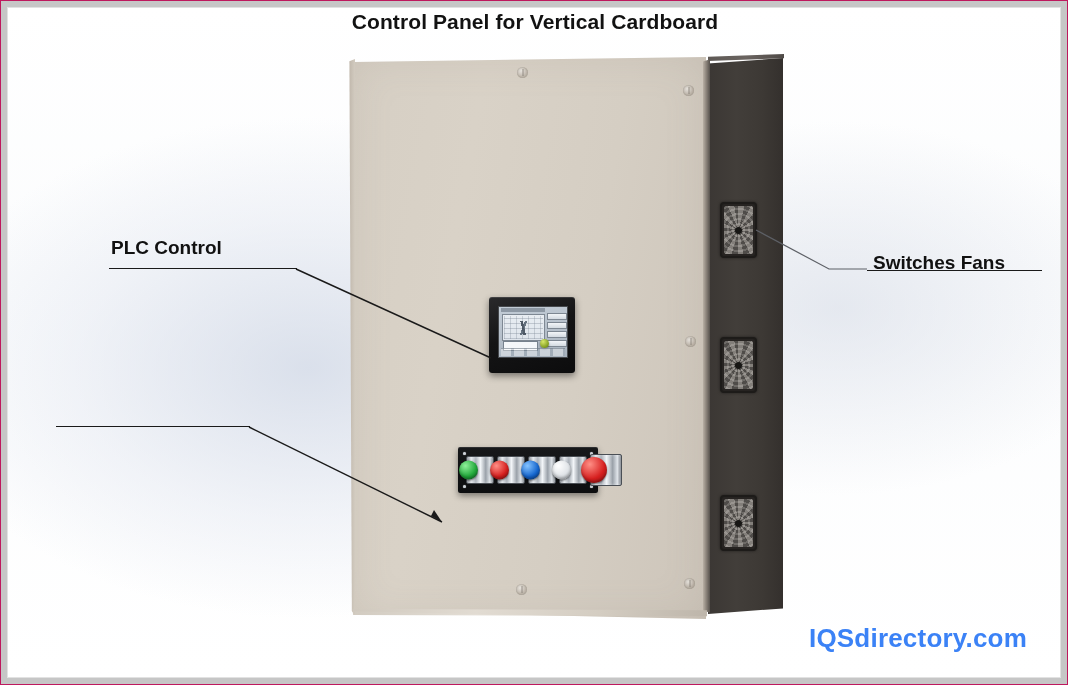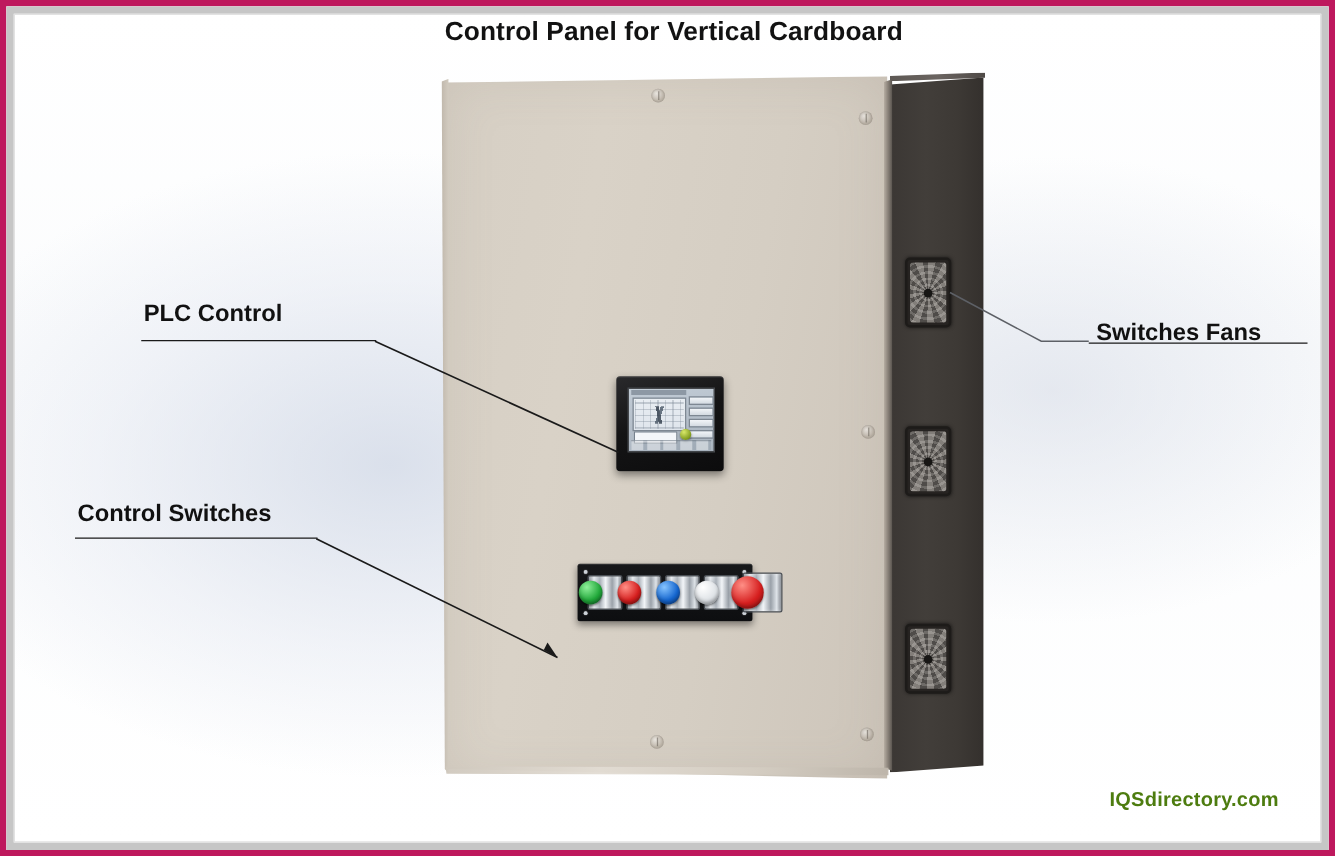--- a/index.html
+++ b/index.html
@@ -6,21 +6,21 @@
   body{
     width:1068px;height:685px;
     font-family:"Liberation Sans", sans-serif;
     background:#ffffff;
     overflow:hidden;
   }
   #stage{
     position:relative;
     width:1068px;height:685px;
     box-sizing:border-box;
-    border:5px solid #be185d;
+    border:1px solid #be185d;
     background:#ffffff;
     overflow:hidden;
   }
   
   .frame-band{
     position:absolute;inset:0;
     box-sizing:border-box;
     border:6px solid #c6c6c6;
     pointer-events:none;
     z-index:60;
@@ -263,21 +263,21 @@
     z-index:44;
   }
   svg.leaders{
     position:absolute;left:0;top:0;width:1068px;height:685px;
     z-index:43;pointer-events:none;
   }
 
   
   .watermark{
     position:absolute;right:40px;bottom:30px;
-    font-size:16px;font-weight:bold;color:#4d7c0f;
+    font-size:26px;font-weight:bold;color:#3b82f6;
     letter-spacing:0.2px;
     z-index:50;
   }
 </style>
 </head>
 <body>
 
 <div id="stage">
 
   <div class="bg"></div>
@@ -376,21 +376,20 @@
 
     <path d="M 248 426 L 441 521" stroke="#1a1a1a" stroke-width="1.4" fill="none"></path>
     <path d="M 441 521 L 430 515 L 433 509 Z" fill="#1a1a1a"></path>
 
     <path d="M 755 229 L 828 268 L 866 268" stroke="#5d6066" stroke-width="1.2" fill="none"></path>
   </svg>
 
   <div class="label" style="left:110px;top:236px;">PLC Control</div>
   <div class="underline" style="left:108px;top:267px;width:188px;"></div>
 
-  <div class="label" style="left:57px;top:396px;">Control Switches</div>
   <div class="underline" style="left:55px;top:425px;width:194px;"></div>
 
   <div class="label" style="left:872px;top:251px;">Switches Fans</div>
   <div class="underline" style="left:866px;top:269px;width:175px;"></div>
 
   <div class="watermark">IQSdirectory.com</div>
 
   <div class="frame-inner"></div>
   <div class="frame-band"></div>
 </div>

